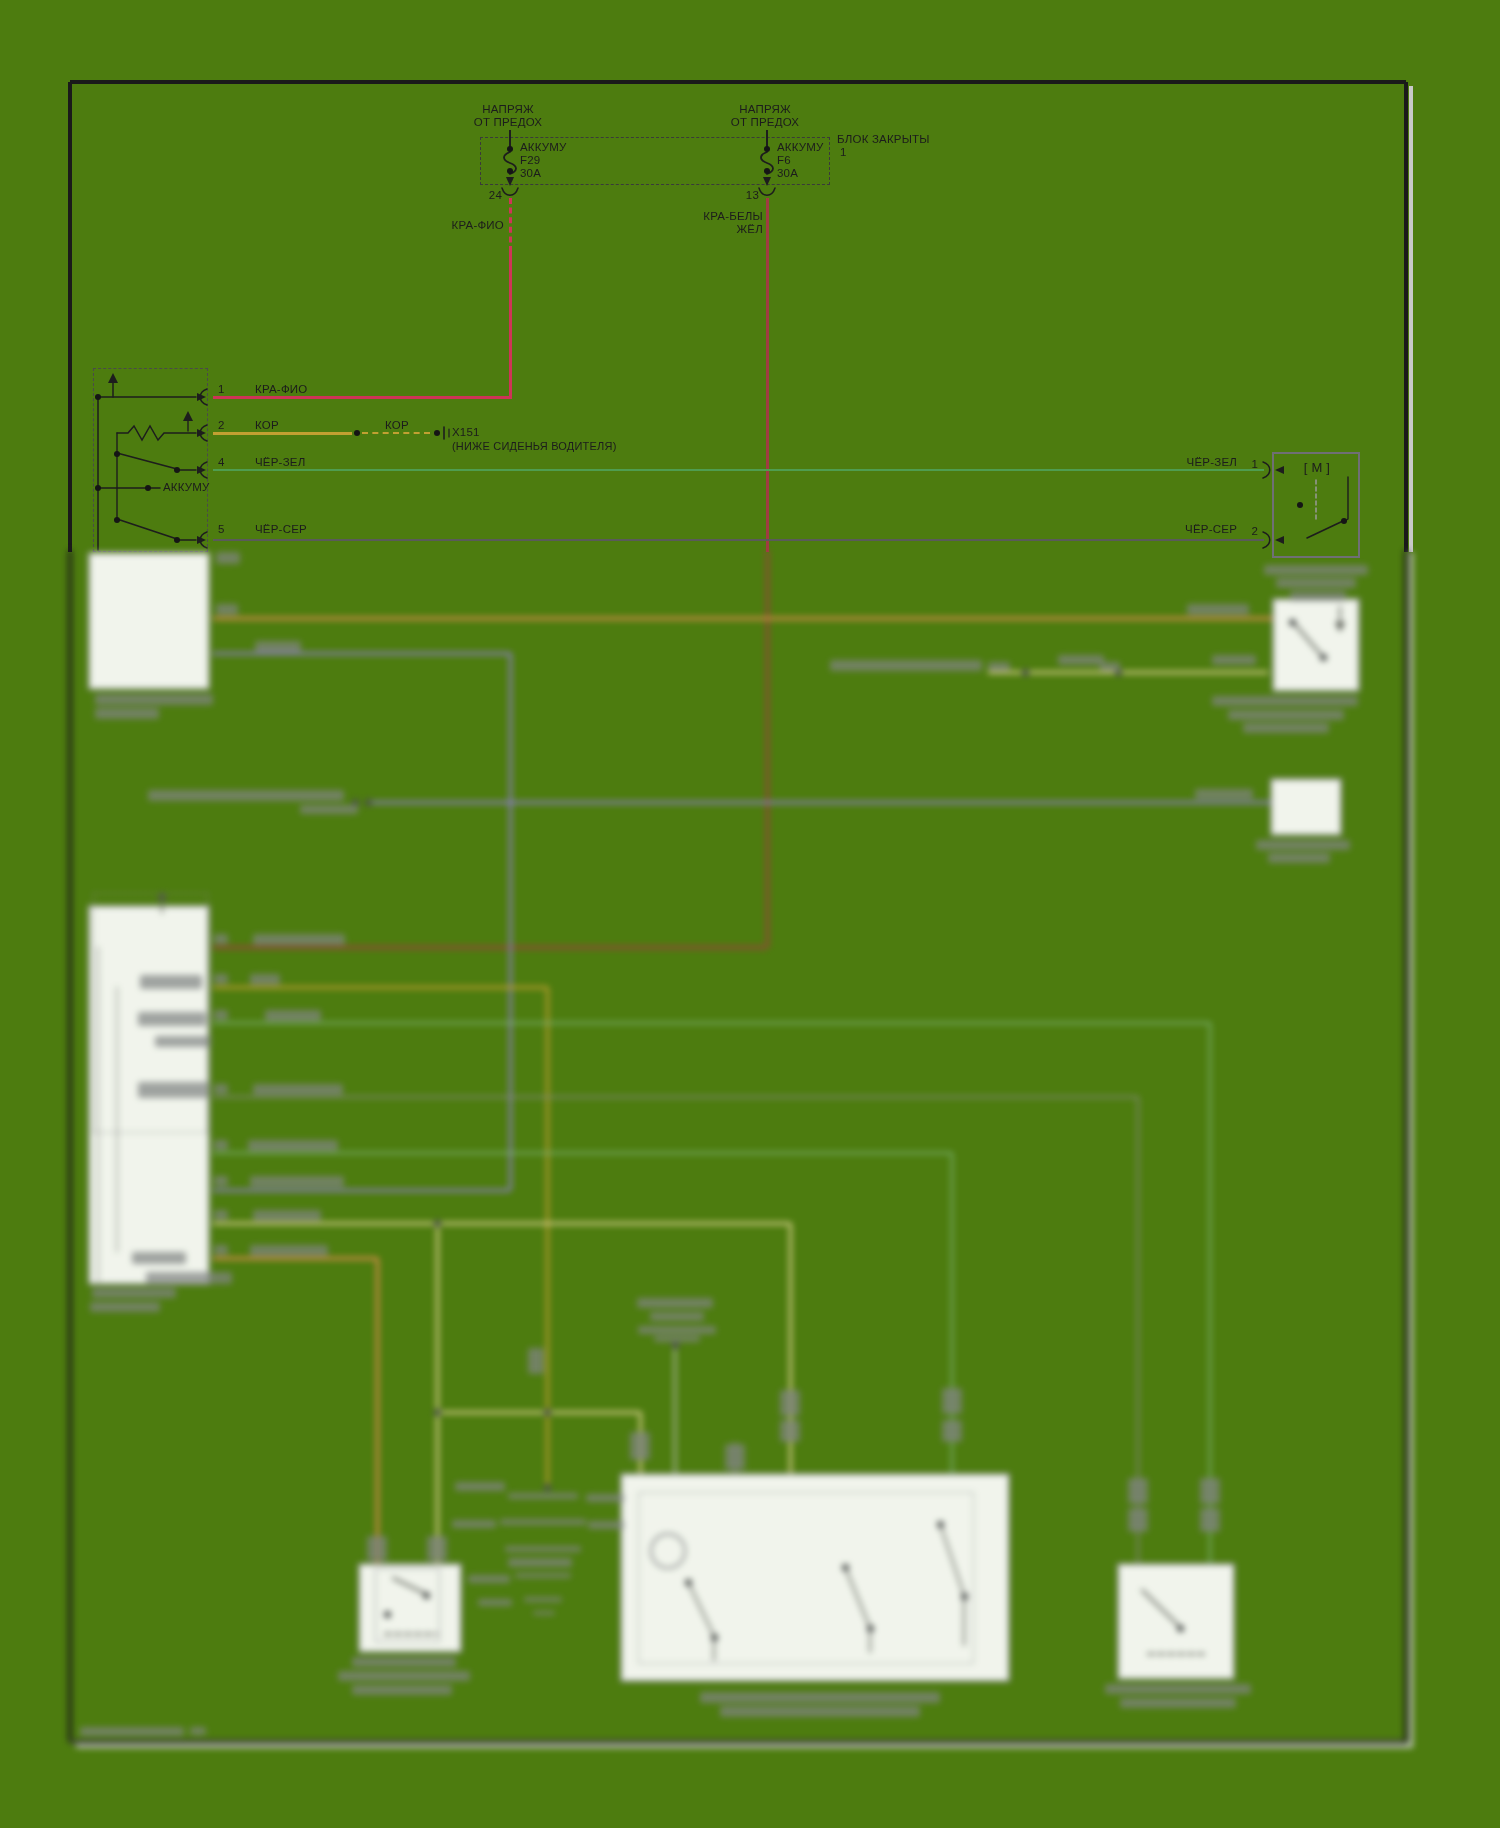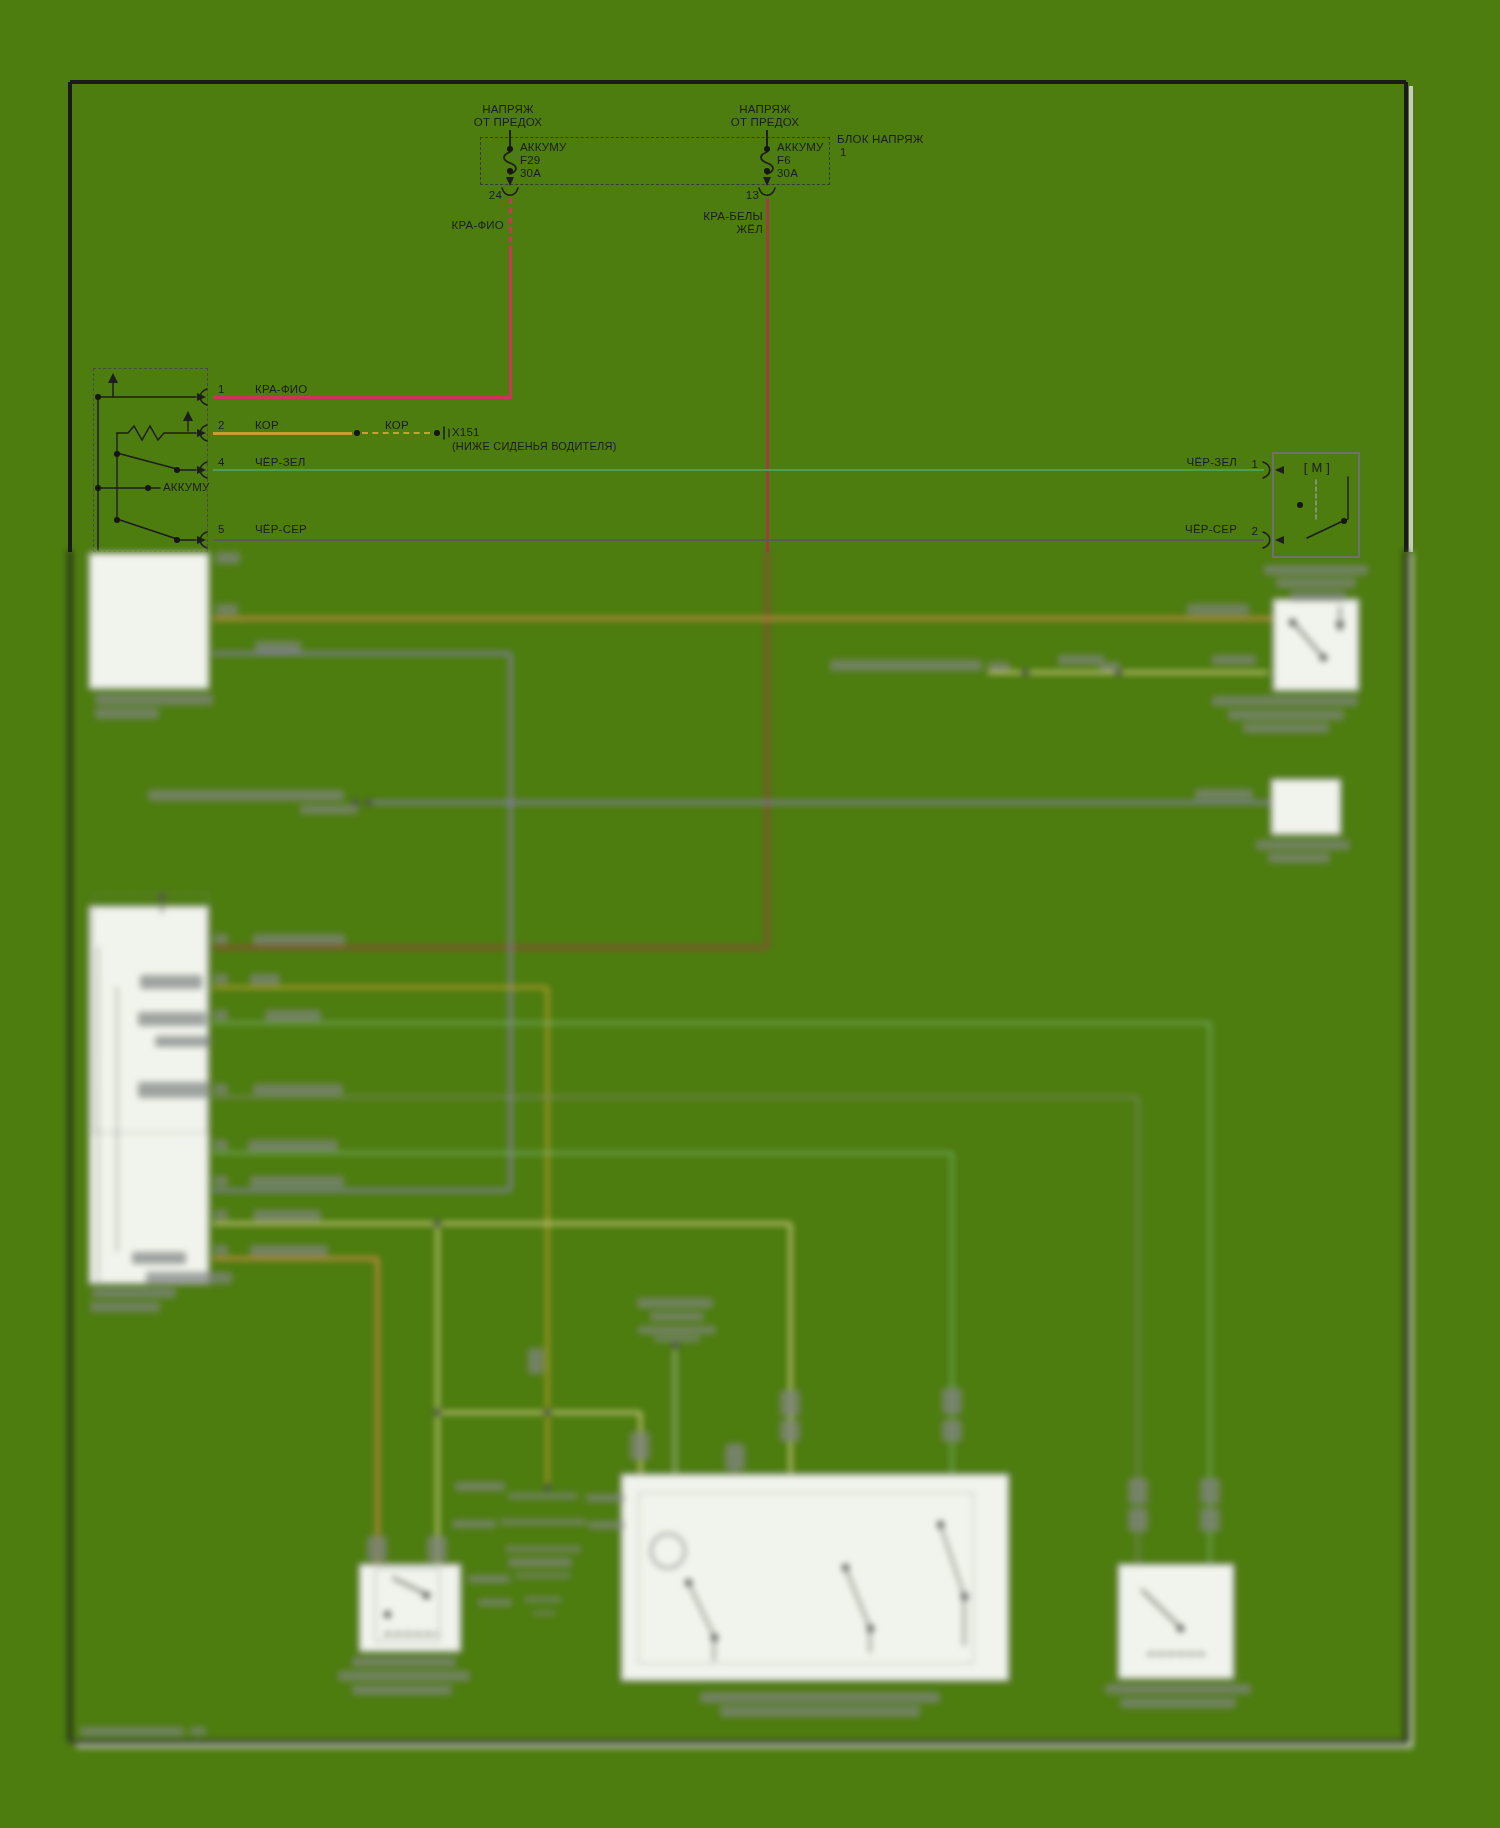--- a/index.html
+++ b/index.html
@@ -89,21 +89,21 @@
       <div class="lbl" style="font-size: 11.5px; top: 103px; left: 508px; transform: translateX(-50%);">НАПРЯЖ</div>
       <div class="lbl" style="font-size: 11.5px; top: 116px; left: 508px; transform: translateX(-50%);">ОТ ПРЕДОХ</div>
       <div class="lbl" style="font-size: 11.5px; top: 103px; left: 765px; transform: translateX(-50%);">НАПРЯЖ</div>
       <div class="lbl" style="font-size: 11.5px; top: 116px; left: 765px; transform: translateX(-50%);">ОТ ПРЕДОХ</div>
       <div class="lbl" style="font-size: 11.5px; top: 141px; left: 520px;">АККУМУ</div>
       <div class="lbl" style="font-size: 11.5px; top: 154px; left: 520px;">F29</div>
       <div class="lbl" style="font-size: 11.5px; top: 167px; left: 520px;">30A</div>
       <div class="lbl" style="font-size: 11.5px; top: 141px; left: 777px;">АККУМУ</div>
       <div class="lbl" style="font-size: 11.5px; top: 154px; left: 777px;">F6</div>
       <div class="lbl" style="font-size: 11.5px; top: 167px; left: 777px;">30A</div>
-      <div class="lbl" style="font-size: 11.5px; top: 133px; left: 837px;">БЛОК НАПРЯЖ</div>
+      <div class="lbl" style="font-size: 11.5px; top: 133px; left: 837px;">БЛОК ЗАКРЫТЫ</div>
       <div class="lbl" style="font-size: 11.5px; top: 146px; left: 840px;">1</div>
       <div class="lbl" style="font-size: 11.5px; top: 189px; right: 998px;">24</div>
       <div class="lbl" style="font-size: 11.5px; top: 189px; right: 741px;">13</div>
       <div class="lbl" style="font-size: 11.5px; top: 219px; right: 996px;">КРА-ФИО</div>
       <div class="lbl" style="font-size: 11.5px; top: 210px; right: 737px;">КРА-БЕЛЫ</div>
       <div class="lbl" style="font-size: 11.5px; top: 223px; right: 737px;">ЖЁЛ</div>
       <div class="lbl" style="font-size: 11.5px; top: 383px; left: 218px;">1</div>
       <div class="lbl" style="font-size: 11.5px; top: 419px; left: 218px;">2</div>
       <div class="lbl" style="font-size: 11.5px; top: 456px; left: 218px;">4</div>
       <div class="lbl" style="font-size: 11.5px; top: 523px; left: 218px;">5</div>

